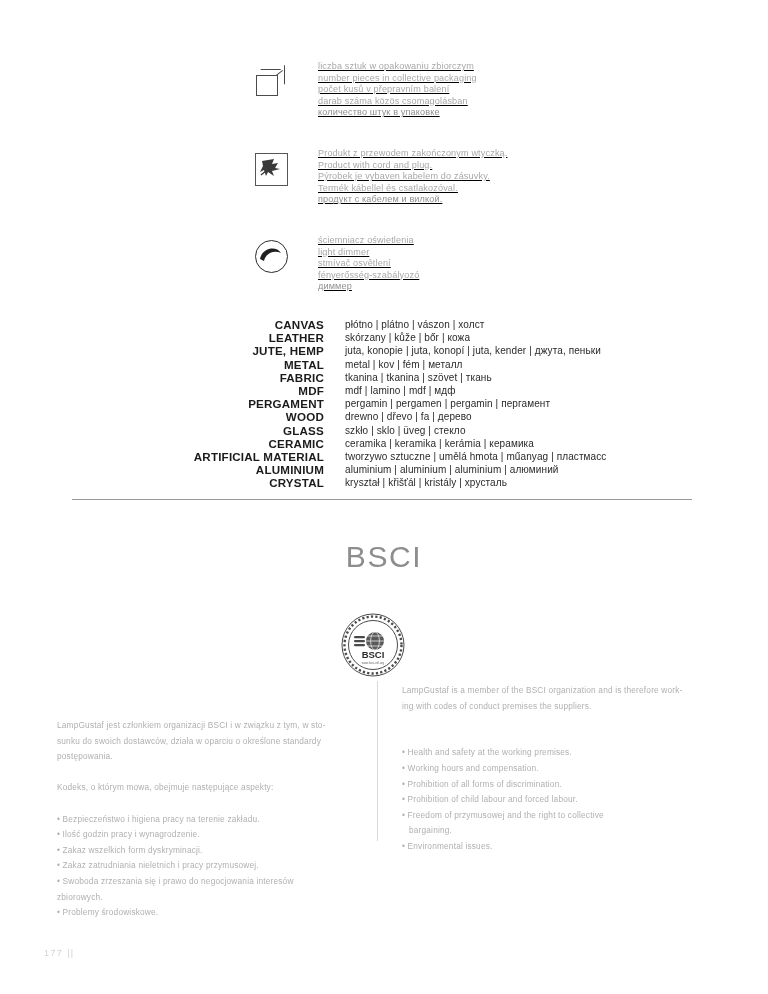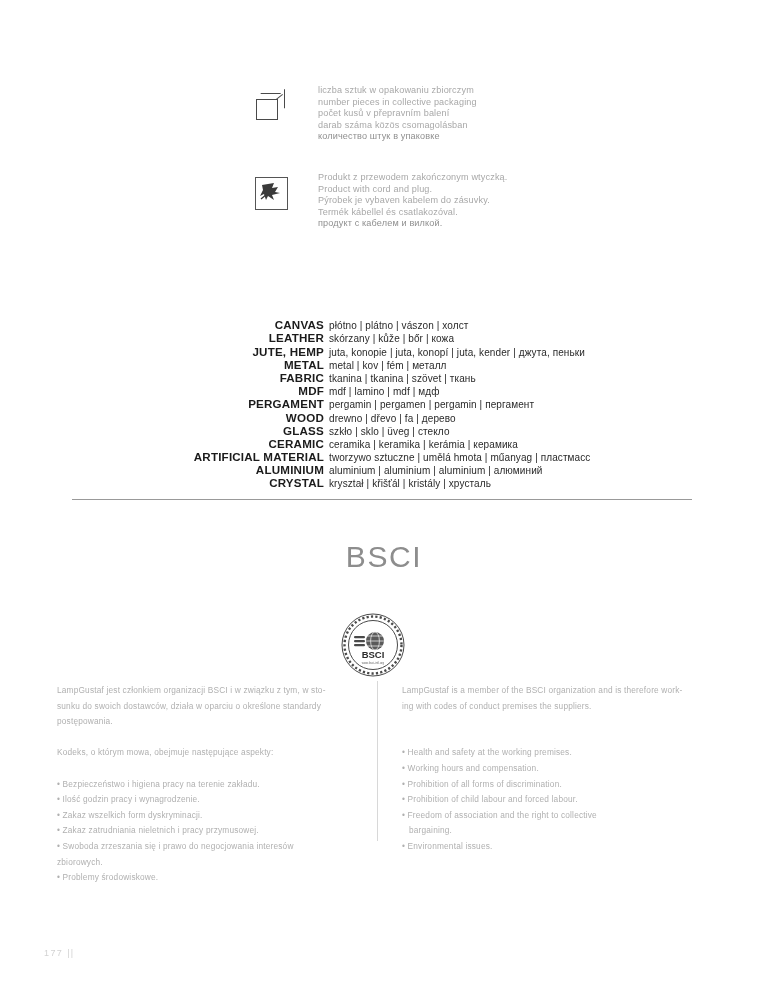--- a/index.html
+++ b/index.html
@@ -12,22 +12,23 @@
     height: 994px;
     position: relative;
     font-family: "Liberation Sans", sans-serif;
     overflow: hidden;
   }
 
   
   .legend {
     position: absolute;
     left: 252px;
-    top: 84px;
+    top: 60px;
     width: 300px;
+    text-decoration: underline;
   }
   .legend-row {
     display: flex;
     align-items: flex-start;
     margin-bottom: 28px;
     min-height: 52px;
   }
   .legend-icon {
     width: 46px;
     min-width: 46px;
@@ -124,22 +125,23 @@
 
   
   .materials {
     position: absolute;
     left: 40px;
     top: 318px;
     width: 700px;
   }
   .mat-row {
     display: flex;
-    align-items: flex-end;
+    align-items: center;
     height: 13.2px;
+    gap: 16px;
   }
   .mat-label {
     width: 284px;
     text-align: right;
     font-weight: bold;
     font-size: 11.6px;
     color: #1b1b1b;
     letter-spacing: 0.2px;
     padding-right: 5px;
     white-space: nowrap;
@@ -187,21 +189,21 @@
 
   
   .col {
     position: absolute;
     top: 683px;
     font-size: 8.3px;
     line-height: 15.6px;
     color: #b0b0b0;
     letter-spacing: 0.18px;
   }
-  .col-left { left: 57px; width: 310px; }
+  .col-left { left: 57px; width: 310px; margin-top: 35px; }
   .col-right { left: 402px; width: 315px; }
   .col p { margin: 0; }
   .col .spacer { height: 15.6px; }
   .col .bullet { white-space: nowrap; }
   .col .indent { padding-left: 7px; }
 
   .vdivider {
     position: absolute;
     left: 377px;
     top: 681px;
@@ -254,20 +256,36 @@
     </div>
     <div class="legend-text">
       <div class="ln">Produkt z przewodem zakończonym wtyczką.</div>
       <div class="ln">Product with cord and plug.</div>
       <div class="ln">Pýrobek je vybaven kabelem do zásuvky.</div>
       <div class="ln">Termék kábellel és csatlakozóval.</div>
       <div class="ln cyr">продукт с кабелем и вилкой.</div>
     </div>
   </div>
 
+  <div class="legend-row">
+    <div class="legend-icon">
+      <div class="ico-dimmer">
+        <svg width="28" height="28" viewBox="0 0 28 28">
+          <path d="M4 18 C6 7, 20 4, 25 12 C19 9, 10 11, 8 20 Z" fill="#1f1f1f"></path>
+        </svg>
+      </div>
+    </div>
+    <div class="legend-text">
+      <div class="ln">ściemniacz oświetlenia</div>
+      <div class="ln">light dimmer</div>
+      <div class="ln">stmívač osvětlení</div>
+      <div class="ln">fényerősség-szabályozó</div>
+      <div class="ln cyr">диммер</div>
+    </div>
+  </div>
 </div>
 
 <div class="materials">
   <div class="mat-row">
     <div class="mat-label">CANVAS</div>
     <div class="mat-trans">płótno | plátno | vászon | холст</div>
   </div>
   <div class="mat-row">
     <div class="mat-label">LEATHER</div>
     <div class="mat-trans">skórzany | kůže | bőr | кожа</div>
@@ -364,21 +382,21 @@
 
 <div class="col col-right">
   <p>LampGustaf is a member of the BSCI organization and is therefore work-</p>
   <p>ing with codes of conduct premises the suppliers.</p>
   <div class="spacer"></div>
   <div class="spacer"></div>
   <p class="bullet">• Health and safety at the working premises.</p>
   <p class="bullet">• Working hours and compensation.</p>
   <p class="bullet">• Prohibition of all forms of discrimination.</p>
   <p class="bullet">• Prohibition of child labour and forced labour.</p>
-  <p class="bullet">• Freedom of association and the right to collective</p>
+  <p class="bullet">• Freedom of przymusowej and the right to collective</p>
   <p class="indent">bargaining.</p>
   <p class="bullet">• Environmental issues.</p>
 </div>
 
 <div class="footer">
   <span>177</span>
   <span>||</span>
 </div>
 
 </body></html>

